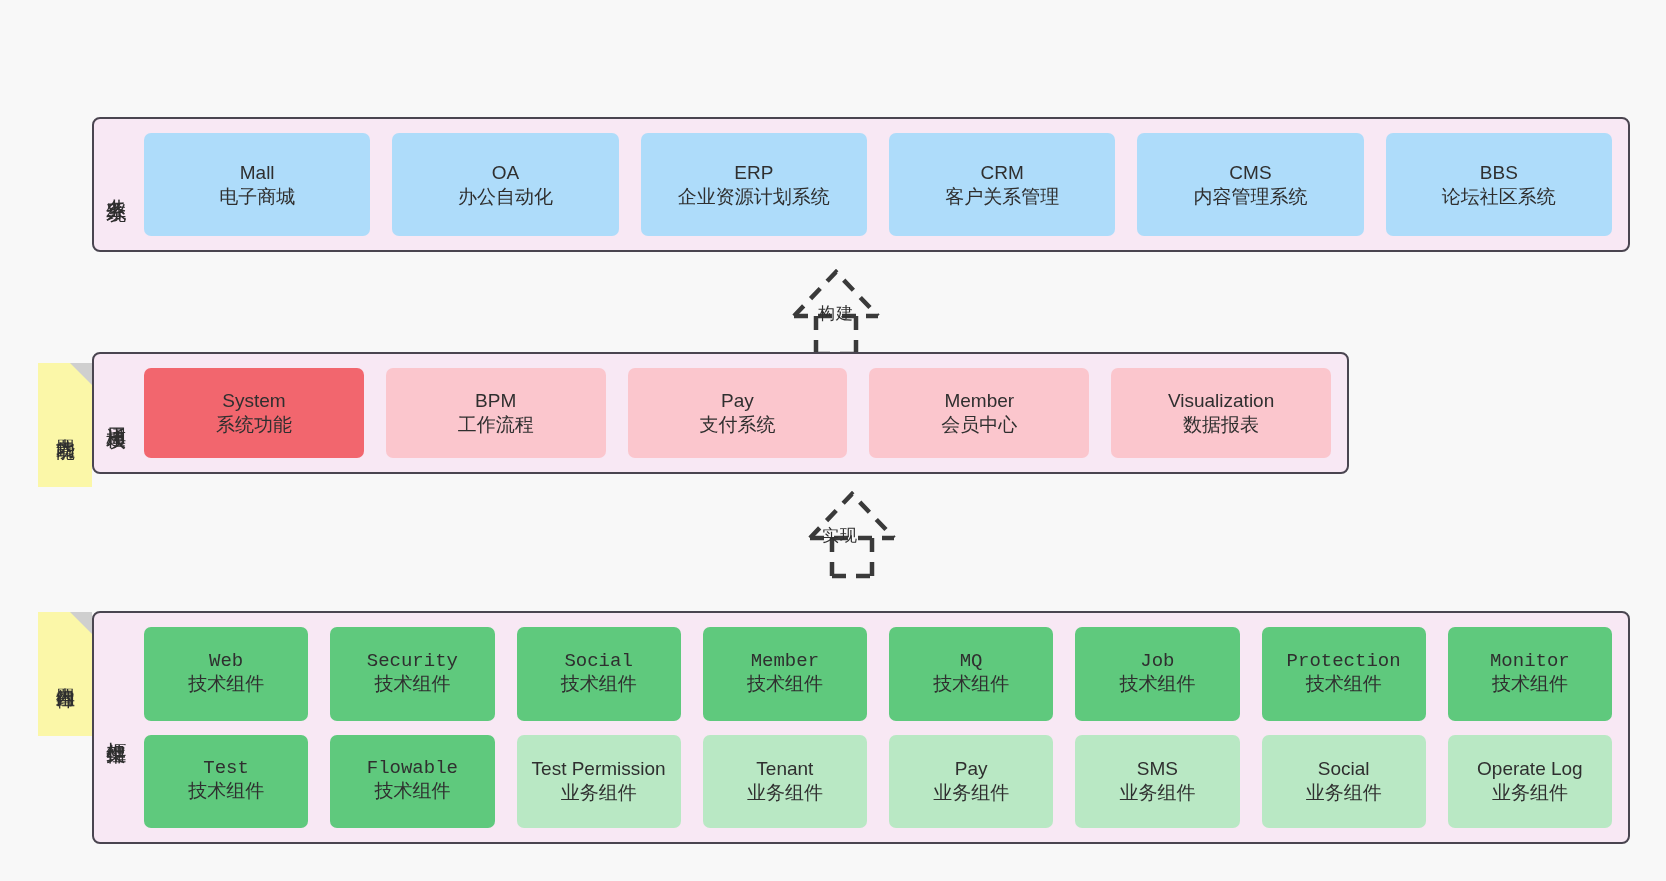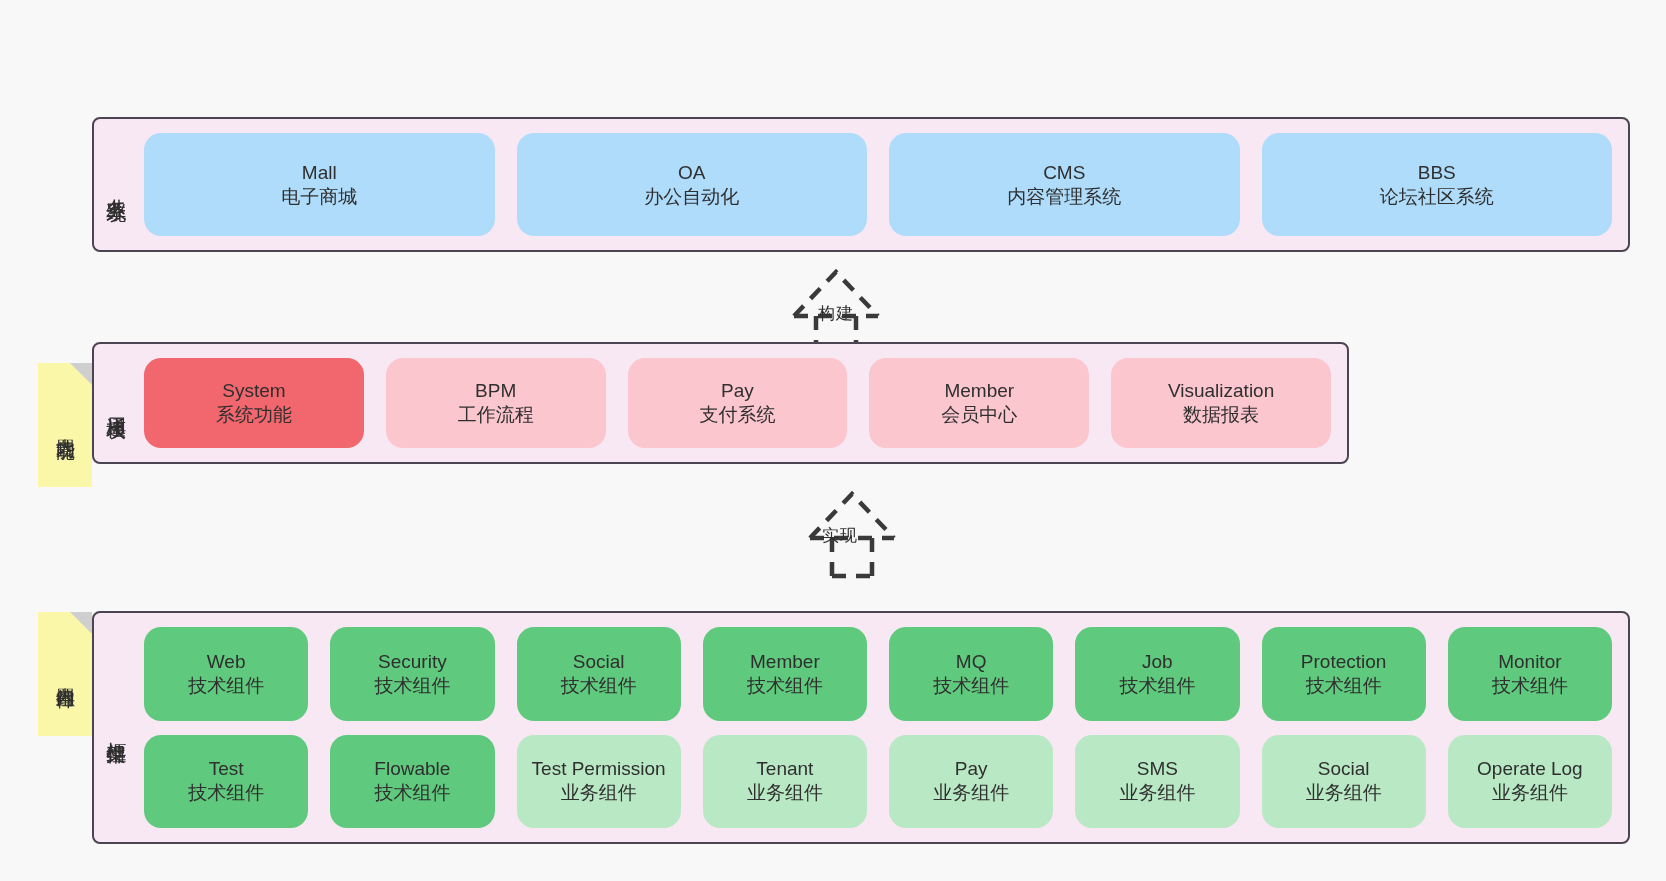--- a/index.html
+++ b/index.html
@@ -59,40 +59,40 @@
   }
 
   .row {
     display: flex;
     gap: 22px;
     flex: 1 1 auto;
   }
 
   .box {
     flex: 1 1 0;
-    border-radius: 17px;
+    border-radius: 7px;
     display: flex;
     flex-direction: column;
     align-items: center;
     justify-content: center;
     text-align: center;
     font-size: 19px;
     line-height: 1.26;
     color: #2f2f2f;
     box-sizing: border-box;
     padding: 4px 6px;
   }
   .box .b-name { display: block; }
   .box .b-sub  { display: block; }
 
   
   .c-blue      { background: #aedcfa; }
   .c-red       { background: #f2666e; }
   .c-pink      { background: #fbc6cd; justify-content: center; }
-  .c-green     { background: #5fc97d; }
+  .c-green     { background: #5fc97d; font-family: Liberation Mono, monospace; }
   .c-lightgreen{ background: #b9e8c4; }
 
   
   .note {
     position: absolute;
     background: #fbf7a8;
     box-sizing: border-box;
     font-size: 19px;
     line-height: 1.2;
     letter-spacing: 1px;
@@ -141,20 +141,28 @@
       <div class="row">
         <div class="box c-blue">
           <span class="b-name">Mall</span>
           <span class="b-sub">电子商城</span>
         </div>
         <div class="box c-blue">
           <span class="b-name">OA</span>
           <span class="b-sub">办公自动化</span>
         </div>
         <div class="box c-blue">
+          <span class="b-name">ERP</span>
+          <span class="b-sub">企业资源计划系统</span>
+        </div>
+        <div class="box c-blue">
+          <span class="b-name">CRM</span>
+          <span class="b-sub">客户关系管理</span>
+        </div>
+        <div class="box c-blue">
           <span class="b-name">CMS</span>
           <span class="b-sub">内容管理系统</span>
         </div>
         <div class="box c-blue">
           <span class="b-name">BBS</span>
           <span class="b-sub">论坛社区系统</span>
         </div>
       </div>
     </div>
   </div>
@@ -170,21 +178,21 @@
       <path d="M 26 88 L 66 88" fill="none" stroke="#3a3a3a" stroke-width="4.5" stroke-dasharray="14 10"></path>
     </svg>
     <div class="arrow-label" style="left:28px; top:36px;">构建</div>
   </div>
 
   <div class="note" style="left:38px; top:363px; width:54px; height:124px;">
     <span class="fold"></span>
     <span>内置功能</span>
   </div>
 
-  <div class="layer" style="left:92px; top:342px; width:1257px; height:122px;">
+  <div class="layer" style="left:92px; top:352px; width:1257px; height:122px;">
     <div class="layer-title">通用模块</div>
     <div class="layer-body">
       <div class="row">
         <div class="box c-red">
           <span class="b-name">System</span>
           <span class="b-sub">系统功能</span>
         </div>
         <div class="box c-pink">
           <span class="b-name">BPM</span>
           <span class="b-sub">工作流程</span>

